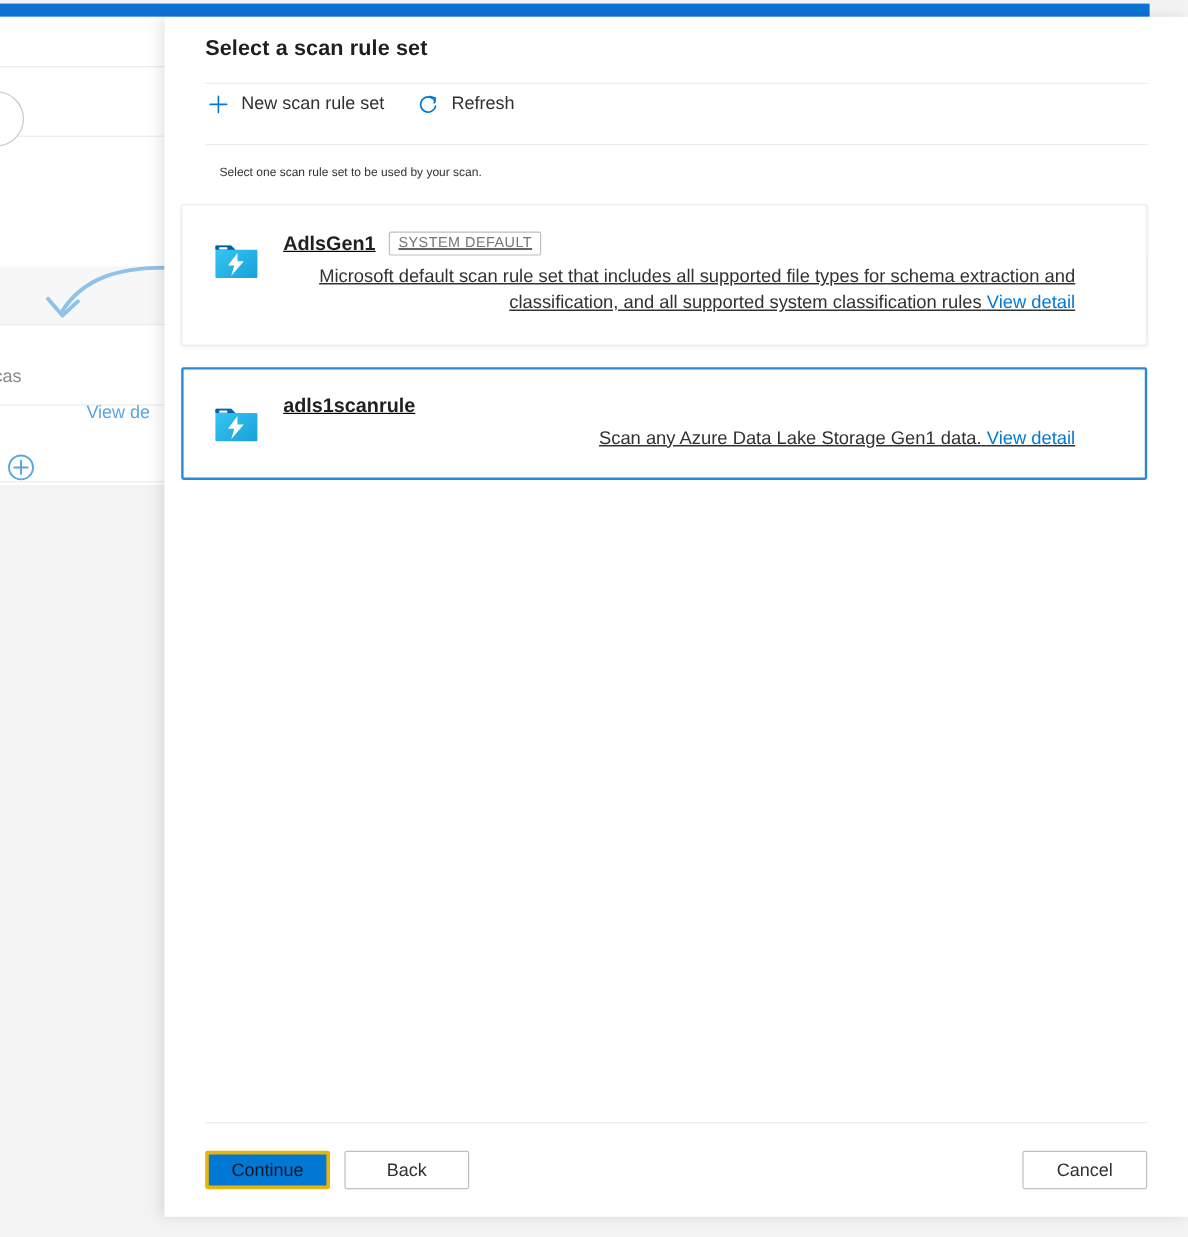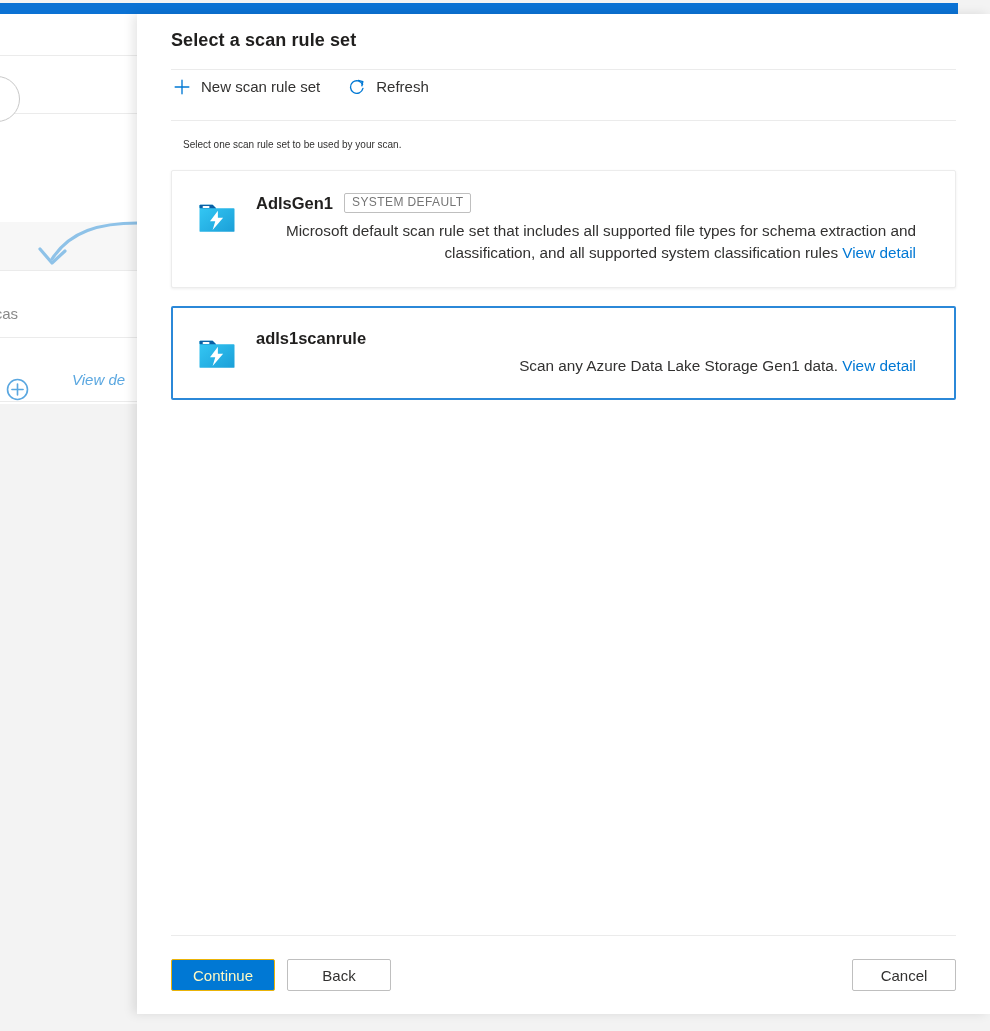--- a/index.html
+++ b/index.html
@@ -78,25 +78,24 @@
     left: -22px;
     top: 305px;
     font-size: 15px;
     color: #8a8a8a;
     white-space: nowrap;
   }
 
   .bg-link-viewdetail {
     position: absolute;
     left: 72px;
-    top: 371px;
+    top: 335px;
     font-size: 15px;
     color: #5aa7e0;
     white-space: nowrap;
-    font-style: italic;
   }
 
   .bg-plus-circle {
     position: absolute;
     left: 6px;
     top: 378px;
     width: 23px;
     height: 23px;
   }
 
@@ -177,22 +176,23 @@
     padding: 18px 34px 0 34px;
     font-size: 10px;
     color: #323130;
     flex: 0 0 auto;
     margin-left: 12px;
   }
 
   
   .cards-area {
     flex: 1 1 auto;
-    padding: 20px 34px 0 34px;
+    padding: 20px 34px 0 14px;
     overflow: hidden;
+    text-decoration: underline;
   }
 
   .card {
     position: relative;
     background: #ffffff;
     border: 1px solid #ececec;
     box-shadow: 0 1px 3px rgba(0,0,0,0.07);
     border-radius: 2px;
     padding: 22px 26px 22px 24px;
     display: flex;
@@ -278,22 +278,22 @@
     height: 32px;
     min-width: 104px;
     padding: 0 16px;
     border-radius: 2px;
     cursor: pointer;
     line-height: 1;
   }
 
   .btn-primary {
     background: #0078d4;
-    color: #fef9c3;
-    border: 1px solid #eab308;
+    color: #0f172a;
+    border: 3px solid #eab308;
   }
 
   .btn-default {
     background: #ffffff;
     color: #323130;
     border: 1px solid #bfbfbf;
   }
 
   .btn-back { margin-left: 12px; }
   .btn-cancel { margin-left: auto; }

